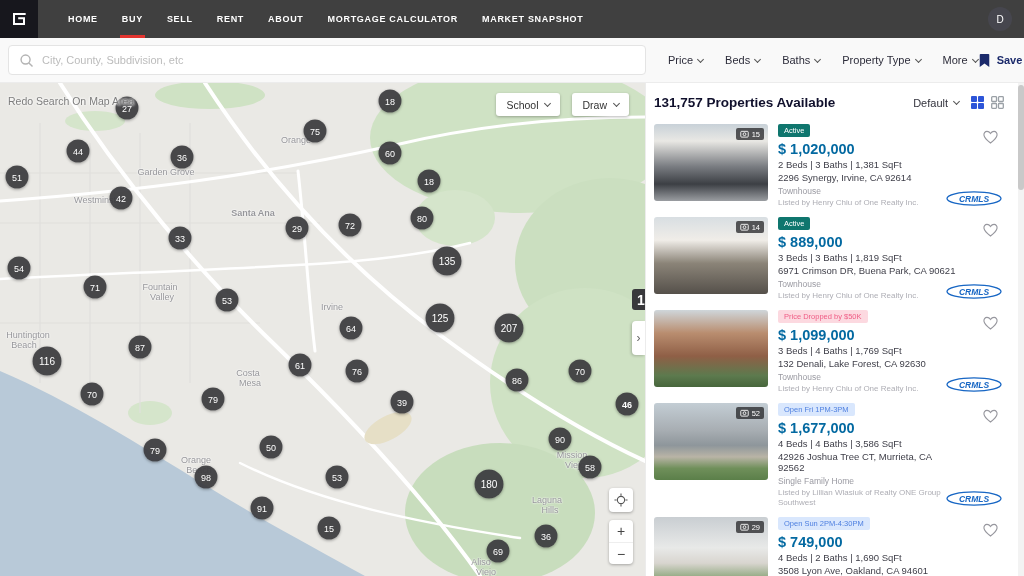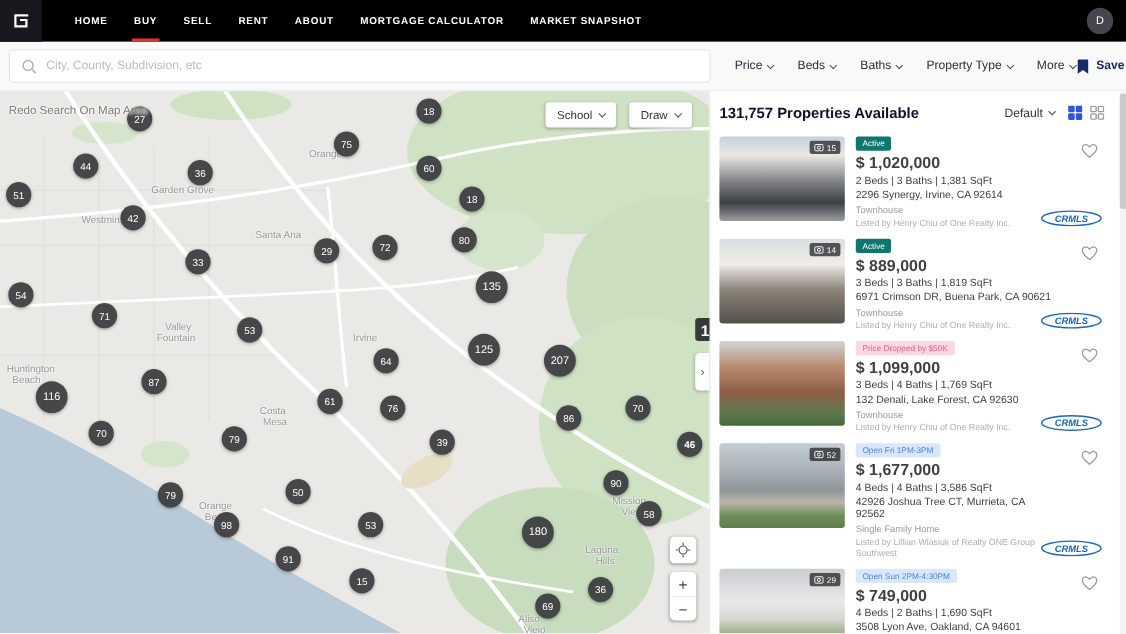--- a/index.html
+++ b/index.html
@@ -1,20 +1,20 @@
 <!DOCTYPE html>
 <html><head>
 <meta charset="utf-8">
 <style>
   * { box-sizing: border-box; margin: 0; padding: 0; }
   body { font-family: "Liberation Sans", sans-serif; background: #fff; overflow: hidden; }
   .app { width: 1024px; height: 576px; position: relative; overflow: hidden; background: #fff; }
 
   
-  .topbar { height: 38px; background: #000000; display: flex; align-items: center; }
+  .topbar { height: 38px; background: #404040; display: flex; align-items: center; }
   .logo { width: 38px; height: 38px; background: #17171d; display: flex; align-items: center; justify-content: center; flex: none; }
   .nav-items { display: flex; align-items: center; height: 38px; margin-left: 18px; }
   .nav-item { color: #fff; font-size: 9px; font-weight: bold; letter-spacing: .7px; padding: 0 12px; height: 38px; line-height: 38px; position: relative; cursor: pointer; white-space: nowrap; }
   .nav-item.active::after { content: ""; position: absolute; left: 10px; right: 10px; bottom: 0; height: 3px; background: #e3342f; }
   .avatar { margin-left: auto; margin-right: 12px; width: 24px; height: 24px; border-radius: 50%; background: #46464e; color: #fff; font-size: 10px; display: flex; align-items: center; justify-content: center; cursor: pointer; }
 
   
   .filterbar { height: 45px; background: #f9f9f9; border-bottom: 1px solid #ececec; display: flex; align-items: center; padding: 0 14px 0 8px; }
   .searchbox { width: 638px; height: 30px; background: #fff; border: 1px solid #e4e4e4; border-radius: 4px; display: flex; align-items: center; padding: 0 10px; gap: 8px; flex: none; }
   .searchbox input { border: none; outline: none; flex: 1; font-size: 11px; color: #333; font-family: "Liberation Sans", sans-serif; background: transparent; }
@@ -58,21 +58,21 @@
   .photo-2 { background: linear-gradient(180deg,#d8dee2 0%,#f0ede8 30%,#8b8478 60%,#55504a 100%); }
   .photo-3 { background: linear-gradient(180deg,#cfd6da 0%,#b98d6f 30%,#8f5f46 60%,#5d7a4e 85%,#47663c 100%); }
   .photo-4 { background: linear-gradient(180deg,#c3cdd4 0%,#a8aeb3 35%,#8e969b 55%,#b9b4a6 70%,#6f8f5a 85%,#5b7f49 100%); }
   .photo-5 { background: linear-gradient(180deg,#c9ced2 0%,#e8e9e8 40%,#d8d5cf 60%,#7a9a66 85%,#6a8d58 100%); }
   .photo-count { position: absolute; top: 4px; right: 4px; background: rgba(35,35,38,.75); color: #fff; font-size: 7.5px; padding: 1.5px 4px; border-radius: 2px; display: flex; align-items: center; gap: 3px; }
   .info { flex: 1; display: flex; flex-direction: column; gap: 2px; padding-right: 44px; min-width: 0; }
   .badge { align-self: flex-start; font-size: 7.5px; padding: 2px 6px; border-radius: 2px; white-space: nowrap; }
   .badge.active { background: #0f766e; color: #fff; }
   .badge.drop { background: #fcd9e0; color: #ef5d85; }
   .badge.open { background: #d9e7fd; color: #4f80e0; }
-  .price { font-size: 14.5px; font-weight: bold; color: #404040; margin-top: 2px; }
+  .price { font-size: 14.5px; font-weight: bold; color: #0369a1; margin-top: 2px; }
   .specs { font-size: 9.5px; color: #3e3e48; }
   .address { font-size: 9.5px; color: #3e3e48; }
   .ptype { font-size: 8.5px; color: #9a9aa2; margin-top: 1px; }
   .listed { font-size: 8px; color: #aeaeb5; line-height: 1.25; }
   .heart { position: absolute; right: 14px; top: 6px; display: flex; cursor: pointer; }
   .mls { position: absolute; right: 10px; bottom: 2px; display: flex; }
 
   .scrollbar { position: absolute; right: 0; top: 0; bottom: 0; width: 6px; background: #f3f3f3; cursor: pointer; }
   .scroll-thumb { position: absolute; top: 2px; right: 0; width: 6px; height: 105px; background: #c9c9c9; border-radius: 3px; }
 </style>
@@ -224,22 +224,22 @@
           <div class="cluster big" style="left: 489px; top: 401px;">180</div>
           <div class="cluster" style="left: 262px; top: 425px;">91</div>
           <div class="cluster" style="left: 329px; top: 445px;">15</div>
           <div class="cluster" style="left: 498px; top: 468px;">69</div>
           <div class="cluster" style="left: 546px; top: 453px;">36</div>
         </div>
       <div>
           <span class="place" style="left: 296px; top: 57px;">Orange</span>
           <span class="place" style="left: 166px; top: 89px;">Garden Grove</span>
           <span class="place" style="left: 99px; top: 117px;">Westminster</span>
-          <span class="place" style="left: 253px; top: 130px;">Santa Ana</span>
-          <span class="place" style="left: 160px; top: 204px; margin-top: 20px;">Fountain</span>
+          <span class="place" style="left: 253px; top: 130px; font-weight: bold;">Santa Ana</span>
+          <span class="place" style="left: 160px; top: 204px;">Fountain</span>
           <span class="place" style="left: 162px; top: 214px;">Valley</span>
           <span class="place" style="left: 332px; top: 224px;">Irvine</span>
           <span class="place" style="left: 28px; top: 252px;">Huntington</span>
           <span class="place" style="left: 24px; top: 262px;">Beach</span>
           <span class="place" style="left: 248px; top: 290px;">Costa</span>
           <span class="place" style="left: 250px; top: 300px;">Mesa</span>
           <span class="place" style="left: 196px; top: 377px;">Orange</span>
           <span class="place" style="left: 199px; top: 387px;">Beach</span>
           <span class="place" style="left: 572px; top: 372px;">Mission</span>
           <span class="place" style="left: 575px; top: 382px;">Viejo</span>

